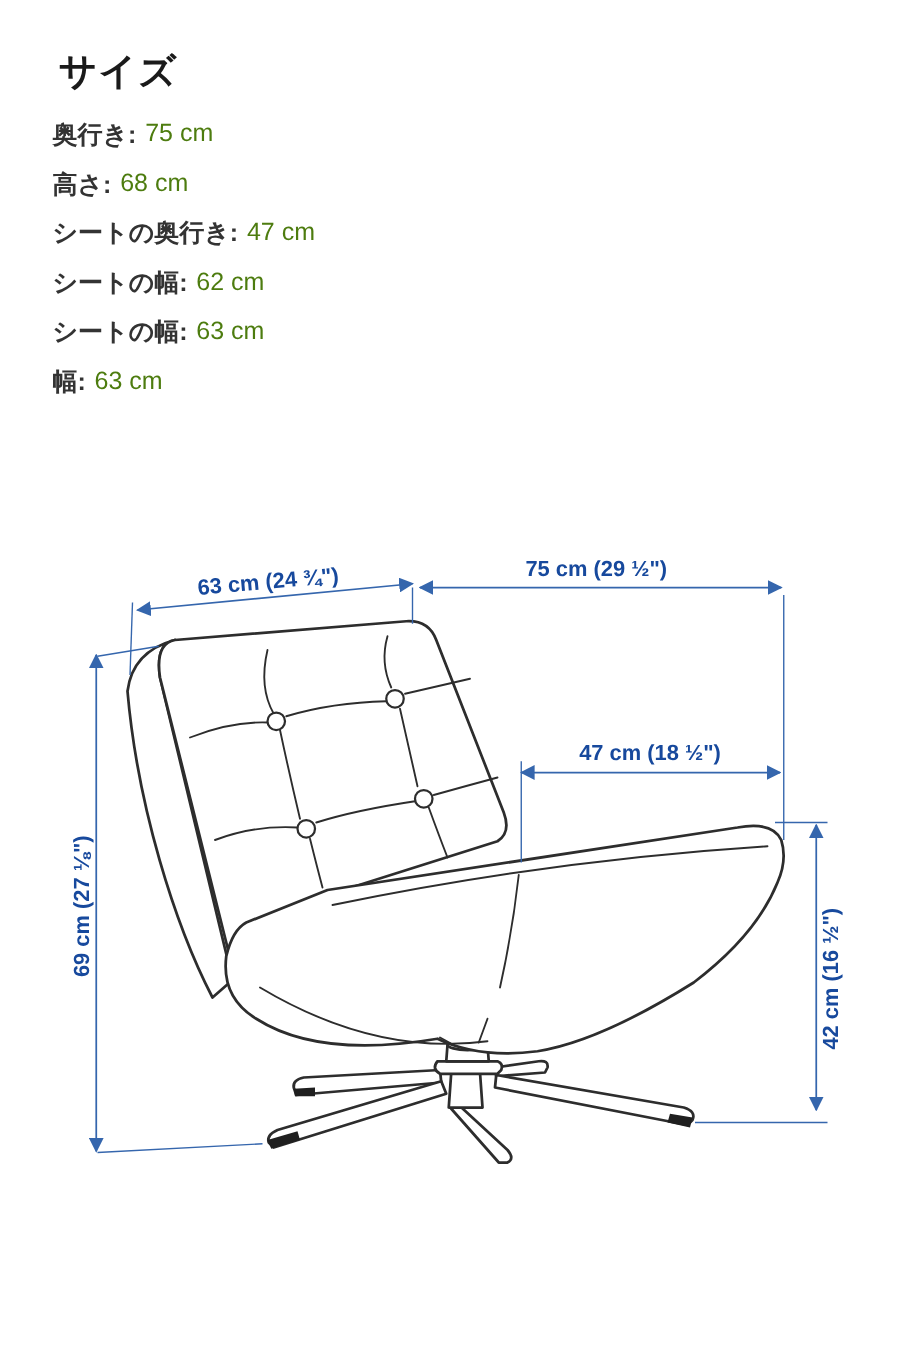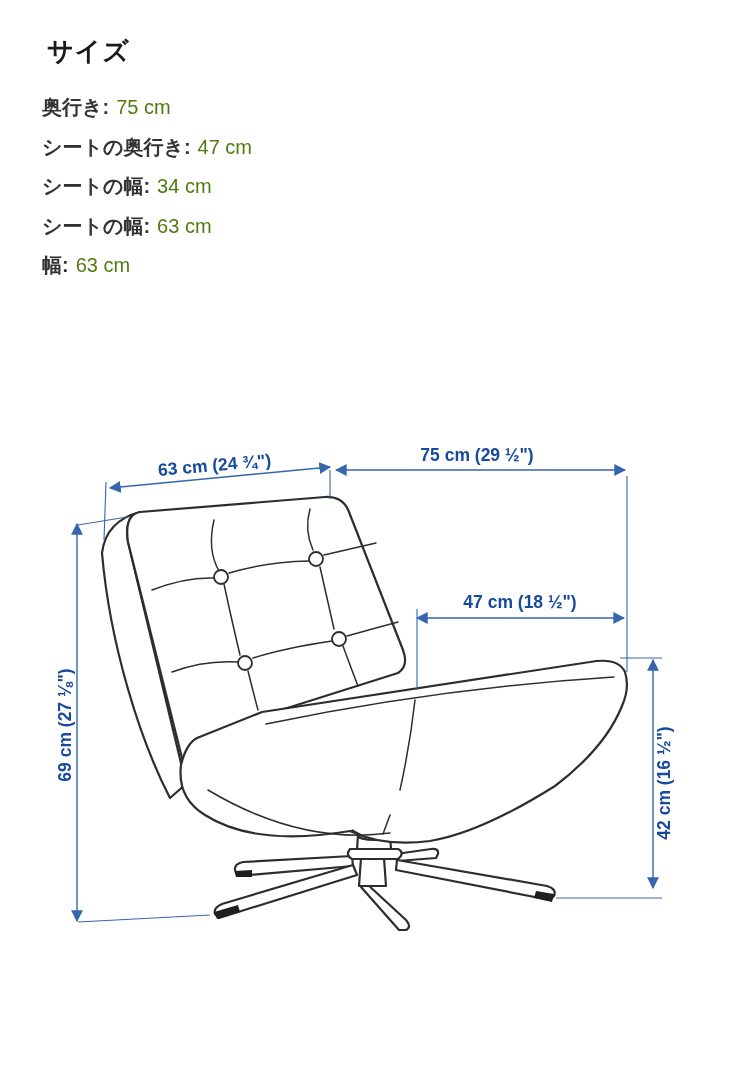--- a/index.html
+++ b/index.html
@@ -1,18 +1,18 @@
 <!DOCTYPE html>
 <html><head>
 <meta charset="utf-8">
 <style>
   html,body{margin:0;padding:0;background:#fff;}
   body{width:735px;height:1080px;font-family:"Liberation Sans","DejaVu Sans",sans-serif;}
   .page{position:relative;width:735px;height:1080px;background:#ffffff;overflow:hidden;}
-  .title{position:absolute;left:47px;top:12px;font-size:26px;font-weight:700;color:#1a1a1a;letter-spacing:1px;}
+  .title{position:absolute;left:47px;top:12px;font-size:30px;font-weight:700;color:#1a1a1a;letter-spacing:1px;}
   .specs{position:absolute;left:42px;top:88px;}
   .spec-row{height:39.5px;display:flex;align-items:center;font-size:20px;white-space:nowrap;}
   .spec-label{font-weight:700;color:#333333;}
   .spec-value{font-weight:400;color:#4d7c0f;margin-left:7px;}
   svg.diagram{position:absolute;left:0;top:430px;}
   .chair{stroke:#2d2d2d;stroke-width:2.2;fill:#ffffff;stroke-linecap:round;stroke-linejoin:round;}
   .chair-detail{stroke:#2d2d2d;stroke-width:1.5;fill:none;stroke-linecap:round;}
   .chair-pad{fill:#1f1f1f;stroke:none;}
   .btn{stroke:#2d2d2d;stroke-width:1.8;fill:#ffffff;}
   .dim{stroke:#3566ad;stroke-width:1.4;fill:none;}
@@ -25,26 +25,30 @@
 <div class="page">
 
   <h2 class="title">サイズ</h2>
 
   <div class="specs">
     <div class="spec-row">
       <span class="spec-label">奥行き:</span>
       <span class="spec-value">75 cm</span>
     </div>
     <div class="spec-row">
+      <span class="spec-label">高さ:</span>
+      <span class="spec-value">68 cm</span>
+    </div>
+    <div class="spec-row">
       <span class="spec-label">シートの奥行き:</span>
       <span class="spec-value">47 cm</span>
     </div>
     <div class="spec-row">
       <span class="spec-label">シートの幅:</span>
-      <span class="spec-value">34 cm</span>
+      <span class="spec-value">62 cm</span>
     </div>
     <div class="spec-row">
       <span class="spec-label">シートの幅:</span>
       <span class="spec-value">63 cm</span>
     </div>
     <div class="spec-row">
       <span class="spec-label">幅:</span>
       <span class="spec-value">63 cm</span>
     </div>
   </div>

